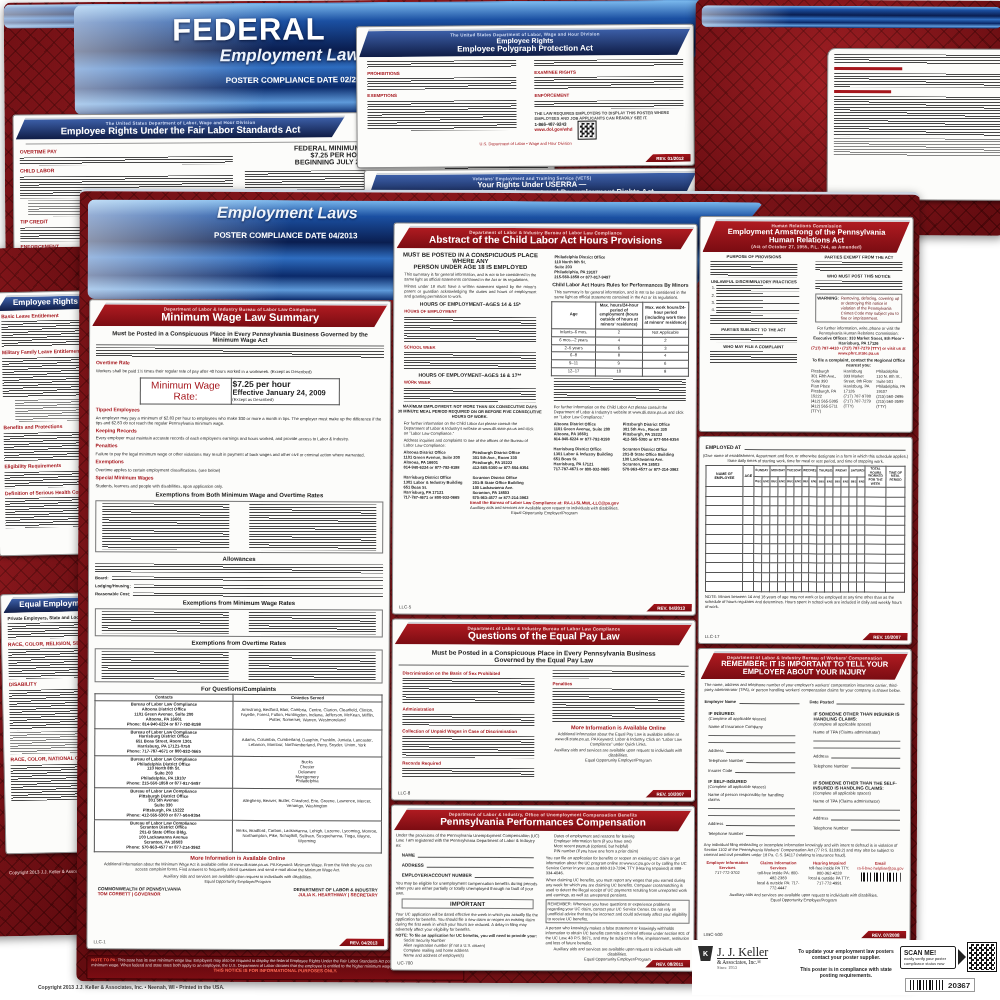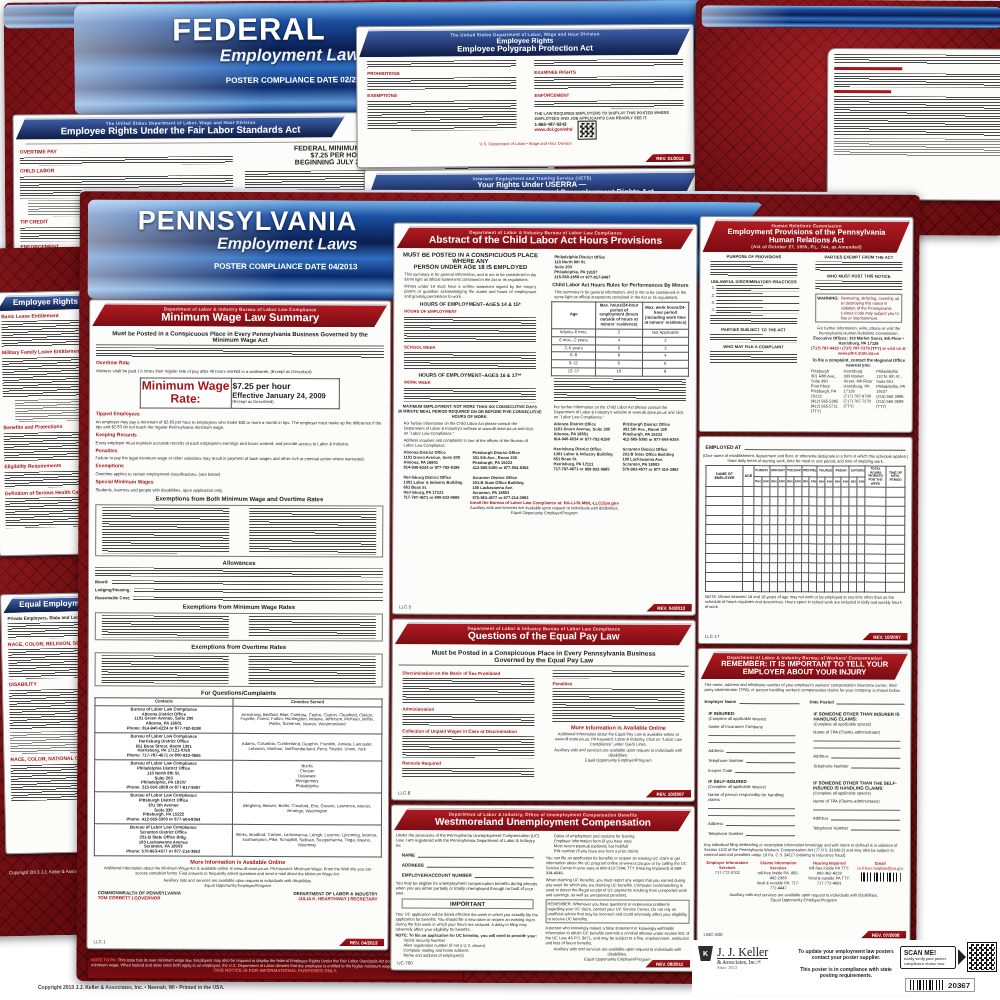--- a/index.html
+++ b/index.html
@@ -188,40 +188,39 @@
       <div class="tl lt" style="height:22px"></div>
       <div class="rs">RACE, COLOR, NATIONAL ORIGIN, SEX</div>
       <div class="tl" style="height:36px"></div>
     </div>
     <div class="abs t45" style="left:255px;top:622px;color:#f3dada">Copyright 2013 J.J. Keller &amp; Associates, Inc.</div>
   </section>
 
   <section class="sheet" style="left:78px;top:190px;width:840px;height:790px;transform:rotate(.25deg);border-top:3px solid #cdd6e2">
     <div class="abs bluetex" style="left:8px;top:8px;width:676px;height:100px;clip-path:polygon(0 0,100% 0,88% 100%,0 100%);border-radius:8px">
       <div class="abs" style="left:50px;top:6px;width:220px;text-align:center">
-        <div class="bigtitle" style="font-size:27px">PENNSYLVANIA</div>
         <div class="itl" style="font-size:16px;text-align:right;margin-top:-2px">Employment Laws</div>
         <div class="b" style="font-size:8px;color:#fff;text-align:right;margin-top:9px">POSTER COMPLIANCE DATE 04/2013</div>
       </div>
     </div>
 
     <div class="card" style="left:10px;top:108px;width:300px;height:648px">
       <div class="crh">
         <div class="d">Department of Labor &amp; Industry  Bureau of Labor Law Compliance</div>
         <div class="t" style="font-size:11px">Minimum Wage Law Summary</div>
       </div>
       <div class="ce b t6" style="margin:4px 10px 2px">Must be Posted in a Conspicuous Place in Every Pennsylvania Business Governed by the Minimum Wage Act</div>
       <div class="rule"></div>
       <div class="tl" style="height:10px"></div>
       <div class="rs">Overtime Rate</div>
       <div class="t42 mg">Workers shall be paid 1½ times their regular rate of pay after 40 hours worked in a workweek. (Except as Described)</div>
       <table class="tb" style="width:200px;margin-top:4px">
         <tbody>
             <tr>
-          <td style="width:44%;font-size:12px;font-weight:700;color:#a5161c">Minimum Wage Rate:</td>
+          <td style="width:44%;font-size:10px;font-weight:400;color:#a5161c">Minimum Wage Rate:</td>
           <td style="text-align:left">
             <div class="b" style="font-size:8.5px">$7.25 per hour</div>
             <div class="b" style="font-size:7.5px">Effective January 24, 2009</div>
             <div class="t42">(Except as Described)</div>
           </td>
         </tr>
       </tbody>
         </table>
       <div class="rs">Tipped Employees</div>
       <div class="t42 mg">An employer may pay a minimum of $2.83 per hour to employees who make $30 or more a month in tips. The employer must make up the difference if the tips and $2.83 do not reach the regular Pennsylvania minimum wage.</div>
@@ -511,21 +510,21 @@
           <div class="ce t4">Equal Opportunity Employer/Program</div>
         </div>
       </div>
       <div class="code">LLC-8</div>
       <div class="badge">REV. 10/2007</div>
     </div>
 
     <div class="card" style="left:314px;top:612px;width:302px;height:164px">
       <div class="crh">
         <div class="d">Department of Labor &amp; Industry, Office of Unemployment Compensation Benefits</div>
-        <div class="t" style="font-size:10px">Westmoreland Unemployment Compensation</div>
+        <div class="t" style="font-size:10px">Pennsylvania Performances Compensation</div>
       </div>
       <div class="cols" style="margin-top:2px">
         <div class="col">
           <div class="t42">Under the provisions of the Pennsylvania Unemployment Compensation (UC) Law, I am registered with the Pennsylvania Department of Labor &amp; Industry as:</div>
           <div class="fld">
               <span class="b t45">NAME</span>
               <span class="ln"></span>
             </div>
           <div class="fld">
               <span class="b t45">ADDRESS</span>
@@ -557,21 +556,21 @@
           <div class="ce t4">Equal Opportunity Employer/Program</div>
         </div>
       </div>
       <div class="code">UC-700</div>
       <div class="badge">REV. 08/2011</div>
     </div>
 
     <div class="card" style="left:620px;top:22px;width:212px;height:214px">
       <div class="crh">
         <div class="d">Human Relations Commission</div>
-        <div class="t" style="font-size:7.5px">Employment Provisions of the Pennsylvania Human Relations Act</div>
+        <div class="t" style="font-size:7.5px">Employment Armstrong of the Pennsylvania Human Relations Act</div>
         <div class="d">(Act of October 27, 1955, P.L. 744, as Amended)</div>
       </div>
       <div class="cols" style="margin-top:2px">
         <div class="col">
           <div class="ce b t42 bk">PURPOSE OF PROVISIONS</div>
           <div class="tl" style="height:16px"></div>
           <div class="ce b t42 bk">UNLAWFUL DISCRIMINATORY PRACTICES</div>
           <ol class="numlist">
             <li>
                 <div class="tl" style="height:6px;margin:0"></div>

